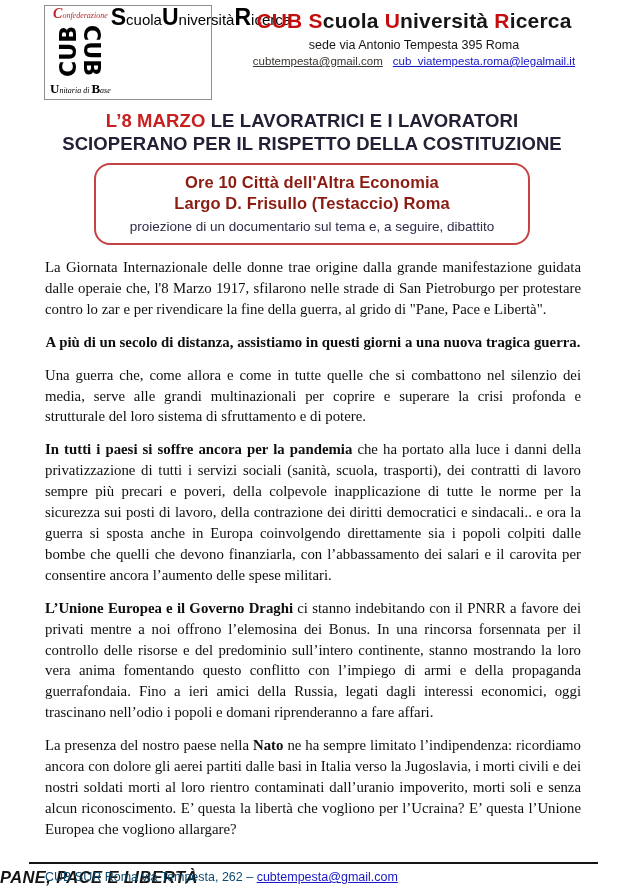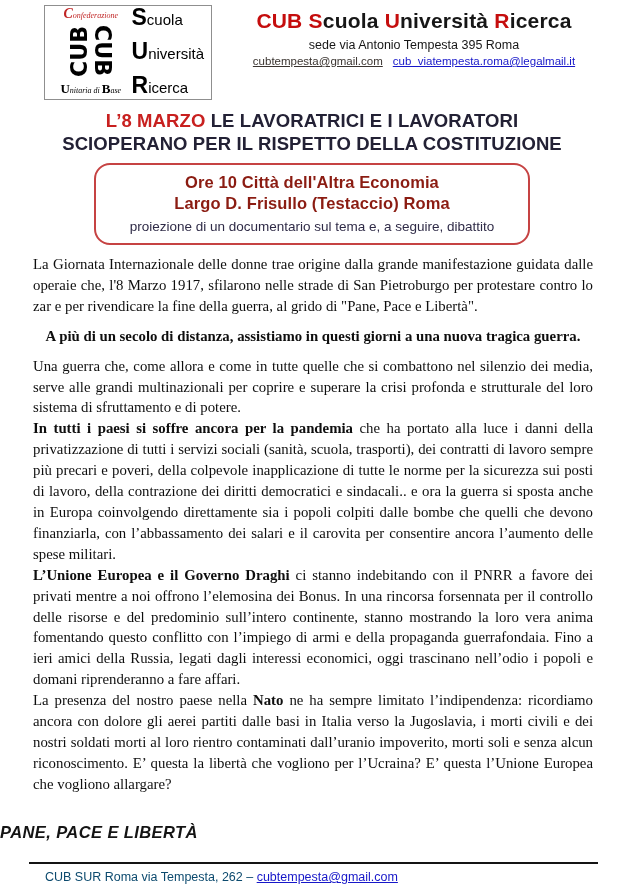--- a/index.html
+++ b/index.html
@@ -12,21 +12,21 @@
   .logo-box{
     border:1px solid #8f8f8f;width:168px;height:95px;box-sizing:border-box;
     display:flex;align-items:center;justify-content:space-between;
     padding:3px 7px 3px 5px;background:#fff;flex:none;
   }
   .logo-left{width:82px;text-align:center;display:flex;flex-direction:column;align-items:center;justify-content:space-between;height:100%;}
   .confed{font-family:"Liberation Serif",serif;font-style:italic;color:#c02424;font-size:8px;line-height:10px;white-space:nowrap;}
   .confed .biginit{font-size:14px;font-weight:bold;}
   .unitaria{font-family:"Liberation Serif",serif;font-style:italic;color:#000;font-size:8px;line-height:10px;white-space:nowrap;}
   .unitaria .biginit{font-size:13px;font-weight:bold;font-style:normal;}
-  .logo-words{display:flex;flex-direction:column;justify-content:space-between;height:100%;padding:2px 0;}
+  .logo-words{display:flex;justify-content:space-between;height:100%;padding:2px 0;}
   .logo-word{font-size:15px;line-height:17px;color:#000;white-space:nowrap;}
   .logo-word .biginit{font-size:23px;font-weight:bold;}
   .header-right{flex:1;text-align:center;padding-top:4px;}
   .org-title{font-size:21px;font-weight:bold;line-height:24px;color:#161616;letter-spacing:.2px;white-space:nowrap;}
   .org-title .red{color:#c50d0d;}
   .addr{font-size:12.5px;line-height:16px;color:#161616;margin-top:4px;}
   .email-row{font-size:11.5px;line-height:15px;margin-top:1px;}
   .email-row a{margin:0 5px;}
   a.link-dark{color:#3a3430;text-decoration:underline;}
   a.link-blue{color:#1717c9;text-decoration:underline;}
@@ -41,21 +41,21 @@
     width:436px;margin:8px auto 0;border:2px solid #c64343;border-radius:16px;
     text-align:center;padding:7px 8px 8px;box-sizing:border-box;background:#fff;
   }
   .event-main{color:#8b1c12;font-weight:bold;font-size:16.5px;line-height:21px;letter-spacing:.1px;}
   .event-sub{color:#2f2b47;font-size:13.5px;line-height:16px;margin-top:5px;}
   
   .body-text{
     margin:9px 31px 0 33px;font-family:"Liberation Serif",serif;
     font-size:14.8px;line-height:20.9px;color:#0e0e0e;text-align:justify;
   }
-  .body-text p{margin:0;}
+  .body-text p{margin:12px;}
   .center-bold{text-align:center;font-weight:bold;margin:9px 0 !important;}
   .gap-top{margin-top:10px !important;}
   
   .slogans{text-align:left;font-weight:bold;margin-top:28px;font-style:italic;}
   .slogan-main{font-size:16.5px;color:#141414;letter-spacing:.4px;margin-bottom:12px;}
   
   .footer{position:absolute;left:29px;right:26px;bottom:5px;border-top:2px solid #141414;padding:3px 0 0 16px;text-align:left;}
   .footer-text{font-size:12.5px;color:#0c4a6e;}
 </style>
 </head>

